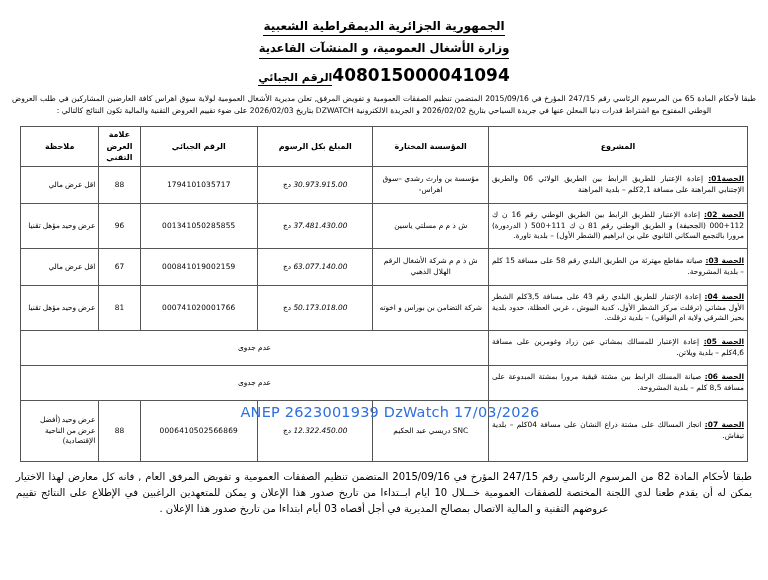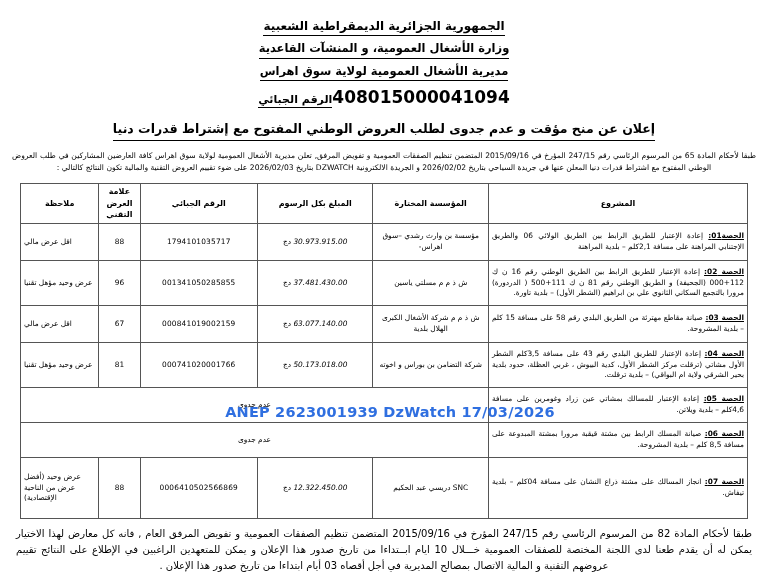--- a/index.html
+++ b/index.html
@@ -133,23 +133,24 @@
     font-size: 9px;
     letter-spacing: 0.2px;
     direction: ltr;
   }
   td.mark {
     text-align: center;
     font-size: 9px;
     direction: ltr;
   }
   td.remark {
-    text-align: left;
+    text-align: right;
     font-size: 7.2px;
     line-height: 1.35;
+    font-family: Liberation Serif, serif;
   }
   td.nores {
     text-align: center;
     font-size: 8px;
   }
   tr.r1 td, tr.r3 td { height: 30px; }
   tr.r2 td, tr.r4 td { height: 38px; }
   tr.r5 td, tr.r6 td { height: 28px; }
   tr.r7 td { height: 54px; }
 
@@ -164,42 +165,40 @@
   }
 
   
   .anep {
     position: absolute;
     left: 12px;
     right: 0;
     bottom: 12px;
     text-align: center;
     color: #2f6fe0;
-    font-weight: bold;
+    font-weight: normal;
     font-size: 14.5px;
     direction: ltr;
     letter-spacing: 0.2px;
   }
 </style>
 </head>
 <body>
 
 <div class="page">
 
   <div class="doc-header">
     <div class="hline l1">الجمهورية الجزائرية  الديمقراطية   الشعبية</div>
     <div class="hline l2">وزارة الأشغال العمومية، و المنشآت القاعدية</div>
-    <div class="hline l3">مديرية الأشغال العمومية لولاية سوق اهراس</div>
     <div class="hline l4">
       <span class="num">408015000041094</span>
       <span class="label">الرقم الجبائي</span>
     </div>
   </div>
 
-  <div class="doc-title">إعلان عن منح مؤقت و عدم جدوى لطلب العروض الوطني المفتوح مع إشتراط قدرات دنيا</div>
 
   <div class="intro">طبقا لأحكام المادة 65 من المرسوم الرئاسي رقم 247/15 المؤرخ في 2015/09/16  المتضمن تنظيم الصفقات العمومية و تفويض المرفق, تعلن  مديرية الأشغال العمومية لولاية سوق اهراس كافة العارضين المشاركين في طلب العروض الوطني المفتوح مع اشتراط قدرات دنيا  المعلن عنها في جريدة السياحي  بتاريخ 2026/02/02  و   الجريدة الالكترونية DZWATCH بتاريخ 2026/02/03 على ضوء تقييم العروض التقنية والمالية تكون النتائج كالتالي :</div>
 
   <table class="results">
     <colgroup>
       <col class="c-project">
       <col class="c-company">
       <col class="c-amount">
       <col class="c-tax">
       <col class="c-mark">
@@ -236,21 +235,21 @@
         <td class="amount"><span class="num">37.481.430.00</span> <span>دج</span></td>
         <td class="tax">001341050285855</td>
         <td class="mark">96</td>
         <td class="remark">عرض وحيد مؤهل تقنيا</td>
       </tr>
 
       <tr class="r3">
         <td class="project">
           <span class="lot">الحصة 03:</span><span> صيانة مقاطع مهترئة من الطريق البلدي رقم 58 على مسافة 15 كلم – بلدية المشروحة.</span>
         </td>
-        <td class="company">ش ذ م م شركة الأشغال الكبرى الهلال بلدية</td>
+        <td class="company">ش ذ م م شركة الأشغال الرقم الهلال الذهبي</td>
         <td class="amount"><span class="num">63.077.140.00</span> <span>دج</span></td>
         <td class="tax">000841019002159</td>
         <td class="mark">67</td>
         <td class="remark">اقل عرض مالي</td>
       </tr>
 
       <tr class="r4">
         <td class="project">
           <span class="lot">الحصة 04:</span><span> إعادة الإعتبار للطريق البلدي رقم 43 على مسافة 3,5كلم الشطر الأول مشاتي (ترقلت مركز الشطر الأول، كدية البيوش ، غربي العظلة، حدود بلدية بحير الشرقي ولاية ام البواقي) – بلدية ترقلت.</span>
         </td>

